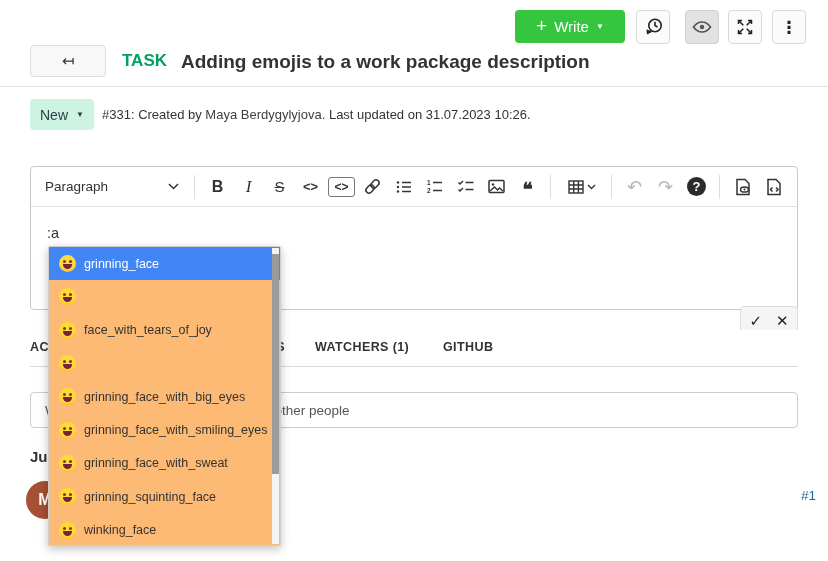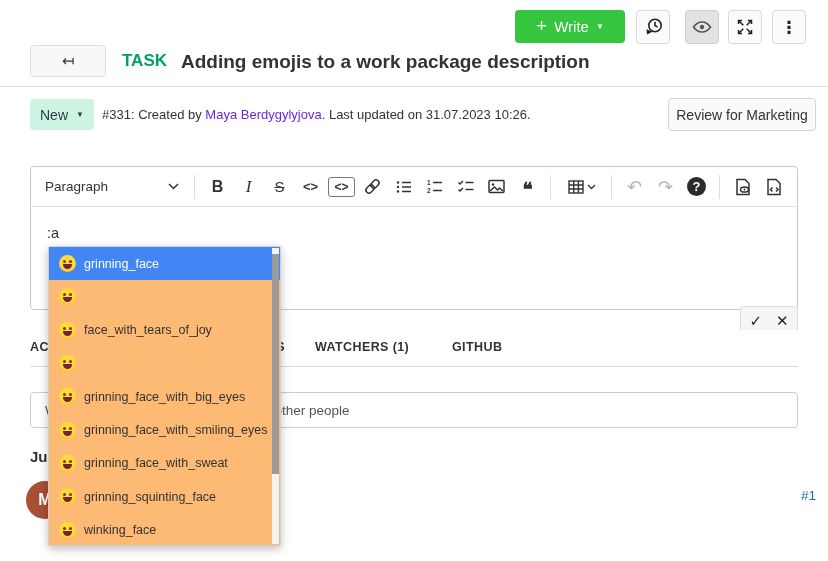--- a/index.html
+++ b/index.html
@@ -34,21 +34,21 @@
   .wp-type{ left:122px; top:51px; font-size:17px; font-weight:700; color:#00a063; }
   .wp-title{ left:181px; top:51px; font-size:19px; font-weight:700; color:#333; }
   .header-divider{ left:0; top:86px; width:828px; height:1px; background:#e3e3e3; }
 
   
   .status-chip{
     left:30px; top:99px; height:31px; padding:0 10px; background:#cdf3e2; border:none;
     border-radius:4px; display:flex; align-items:center; gap:8px; font-size:14px; color:#2f3e46; cursor:pointer;justify-content:flex-end;
   }
   .meta-line{ left:102px; top:107px; font-size:13px; color:#333; }
-  .meta-line a{ color:#6d28d9; text-decoration:none; cursor:pointer; }
+  .meta-line a{ color:#404040; text-decoration:none; cursor:pointer; }
   .review-btn{
     left:668px; top:98px; width:148px; height:33px; background:#fafafa; border:1px solid #d5d5d5;
     border-radius:4px; font-size:14px; color:#333; cursor:pointer;
   }
 
   
   .editor{
     left:30px; top:166px; width:768px; height:144px; border:1px solid #c8c8c8; border-radius:4px; background:#fff;
   }
   .ck-toolbar{
@@ -81,21 +81,21 @@
   .save-box span{ cursor:pointer; }
 
   
   .tab-row{ left:0; top:330px; width:828px; height:37px; background:#fff; z-index:40; }
   .tab-row .rule{ position:absolute; left:30px; top:36px; width:768px; height:1px; background:#d9d9d9; }
   .tab{ position:absolute; top:10px; font-size:12.5px; font-weight:700; letter-spacing:.4px; color:#333; cursor:pointer; white-space:nowrap; }
   .tab:nth-of-type(1){ left:30px; }
   .tab:nth-of-type(2){ left:142px; }
   .tab:nth-of-type(3){ left:210px; }
   .tab:nth-of-type(4){ left:315px; }
-  .tab:nth-of-type(5){ left:443px;margin-left:9px; }
+  .tab:nth-of-type(5){ left:443px; }
 
   
   .comment-box{
     left:30px; top:392px; width:768px; height:36px; border:1px solid #ccc; border-radius:4px; background:#fff;
     display:flex; align-items:center; padding-left:14px; cursor:text;
   }
   .comment-box .ph{ font-size:13.5px; color:#555; }
 
   
   .date-header{ left:30px; top:448px; font-size:15px; font-weight:700; color:#333; }
@@ -176,21 +176,20 @@
   <span class="abs wp-title">Adding emojis to a work package description</span>
   <div class="abs header-divider"></div>
 
   <button class="abs status-chip">
     <span>New</span>
     <span class="caret">▼</span>
   </button>
   <div class="abs meta-line">
     <span>#331: Created by </span><a>Maya Berdygylyjova</a><span>. Last updated on 31.07.2023 10:26.</span>
   </div>
-  <button class="abs review-btn">Review for Marketing</button>
 
   <div class="abs editor">
     <div class="ck-toolbar">
       <div class="para-select">
         <span>Paragraph</span>
         <svg width="11" height="7" viewBox="0 0 11 7" fill="none" stroke="#333" stroke-width="1.5">
             <path d="M1 1l4.5 4.5L10 1"></path>
           </svg>
       </div>
       <div class="tsep"></div>

